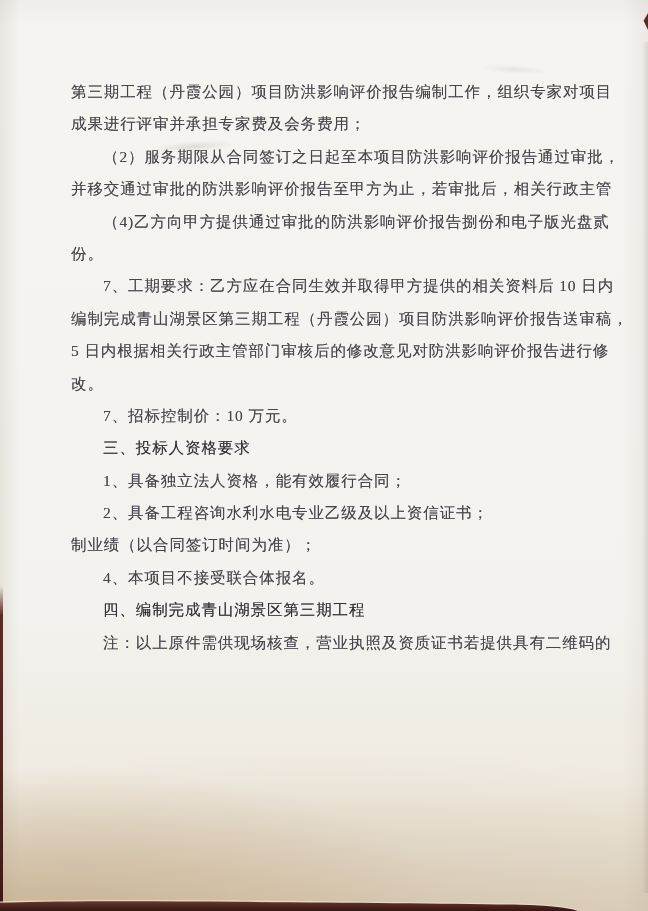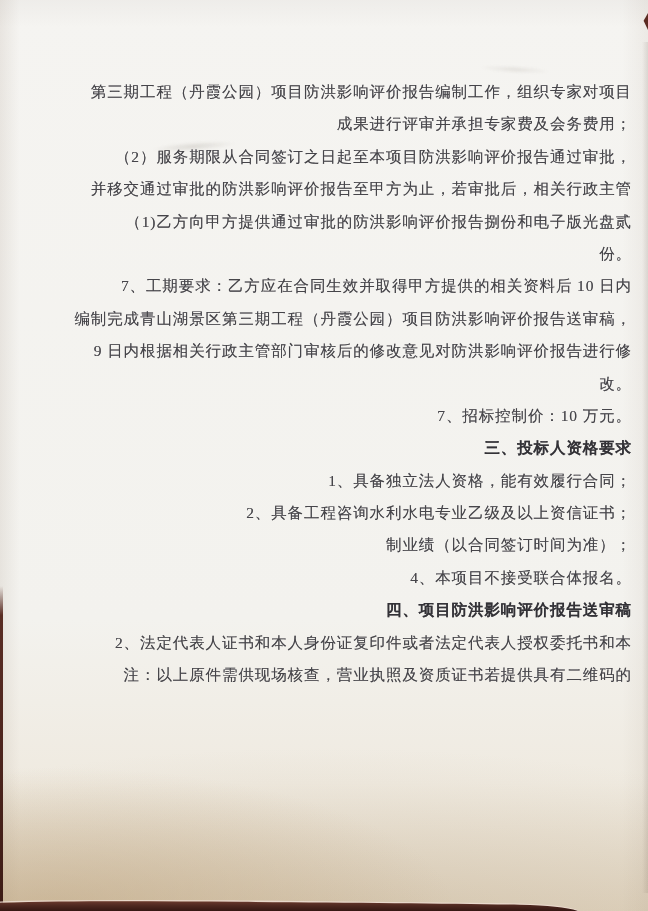--- a/index.html
+++ b/index.html
@@ -12,32 +12,31 @@
   
   .paper{
     position:absolute;inset:0;
     background:
       radial-gradient(ellipse 560px 200px at 8% 100%, rgba(186,158,118,0.50), rgba(186,158,118,0) 72%),
       radial-gradient(ellipse 900px 260px at 50% 102%, rgba(170,140,100,0.22), rgba(170,140,100,0) 70%),
       linear-gradient(90deg, rgba(120,95,75,0.10), rgba(120,95,75,0) 3%),
       linear-gradient(270deg, rgba(120,95,75,0.07), rgba(120,95,75,0) 4%),
       linear-gradient(180deg, rgba(110,100,95,0.05), rgba(110,100,95,0) 3%),
       linear-gradient(180deg, var(--paper,#f5f4f1) 0%, #f3f2ee 68%, #efeae0 86%, var(--paper-shadowed,#e0d5c2) 100%);
-    text-align: right;
   }
   
   .textblock{position:absolute;left:71px;top:76px;right:16px;}
   .line{
     height:32.4px;line-height:32.4px;white-space:nowrap;
     font-size:15.5px;letter-spacing:0.9px;
     color:var(--ink,#46454a);
     text-shadow:0 0 0.5px rgba(80,78,84,0.55);
   }
   .indent{padding-left:32px;}
-  .bold{font-weight:700;color:var(--heading-ink,#333237);text-shadow:0 0 0.6px rgba(50,49,55,0.6);}
+  .bold{font-weight:400;color:var(--heading-ink,#333237);text-shadow:0 0 0.6px rgba(50,49,55,0.6);}
   
   .crease{position:absolute;border-radius:50%;filter:blur(1px);}
   .crease-1{left:152px;top:142px;width:84px;height:9px;transform:rotate(-4deg);
     background:radial-gradient(closest-side, rgba(130,122,112,0.22), rgba(130,122,112,0));}
   .crease-2{left:480px;top:66px;width:70px;height:7px;transform:rotate(3deg);
     background:radial-gradient(closest-side, rgba(130,122,112,0.16), rgba(130,122,112,0));}
   
   .edge-left{
     position:absolute;left:0;top:586px;bottom:0;width:3px;
     background:linear-gradient(180deg, rgba(90,45,36,0) 0%, #5a2d24 9%, #4a231c 60%, #3c1b15 100%);
@@ -61,34 +60,33 @@
   <div class="paper">
 
     <div class="crease crease-1"></div>
     <div class="crease crease-2"></div>
 
     <div class="textblock">
       <div class="line">第三期工程（丹霞公园）项目防洪影响评价报告编制工作，组织专家对项目</div>
       <div class="line">成果进行评审并承担专家费及会务费用；</div>
       <div class="line indent">（2）服务期限从合同签订之日起至本项目防洪影响评价报告通过审批，</div>
       <div class="line">并移交通过审批的防洪影响评价报告至甲方为止，若审批后，相关行政主管</div>
-      <div class="line indent">（1)乙方向甲方提供通过审批的防洪影响评价报告捌份和电子版光盘贰</div>
+      <div class="line indent">（4)乙方向甲方提供通过审批的防洪影响评价报告捌份和电子版光盘贰</div>
       <div class="line">份。</div>
       <div class="line indent">7、工期要求：乙方应在合同生效并取得甲方提供的相关资料后 10 日内</div>
       <div class="line">编制完成青山湖景区第三期工程（丹霞公园）项目防洪影响评价报告送审稿，</div>
-      <div class="line">9 日内根据相关行政主管部门审核后的修改意见对防洪影响评价报告进行修</div>
+      <div class="line">5 日内根据相关行政主管部门审核后的修改意见对防洪影响评价报告进行修</div>
       <div class="line">改。</div>
       <div class="line indent">7、招标控制价：10 万元。</div>
       <div class="line indent bold">三、投标人资格要求</div>
       <div class="line indent">1、具备独立法人资格，能有效履行合同；</div>
       <div class="line indent">2、具备工程咨询水利水电专业乙级及以上资信证书；</div>
       <div class="line">制业绩（以合同签订时间为准）；</div>
       <div class="line indent">4、本项目不接受联合体报名。</div>
-      <div class="line indent bold">四、项目防洪影响评价报告送审稿</div>
-      <div class="line indent">2、法定代表人证书和本人身份证复印件或者法定代表人授权委托书和本</div>
+      <div class="line indent bold">四、编制完成青山湖景区第三期工程</div>
       <div class="line indent">注：以上原件需供现场核查，营业执照及资质证书若提供具有二维码的</div>
     </div>
   </div>
 
   <div class="edge-right-shadow"></div>
   <div class="edge-left"></div>
 
   <svg class="edge-bottom" viewBox="0 0 648 18" preserveAspectRatio="none" xmlns="http://www.w3.org/2000/svg">
     <defs>
       <linearGradient id="bandGrad" x1="0" y1="0" x2="0" y2="1">

